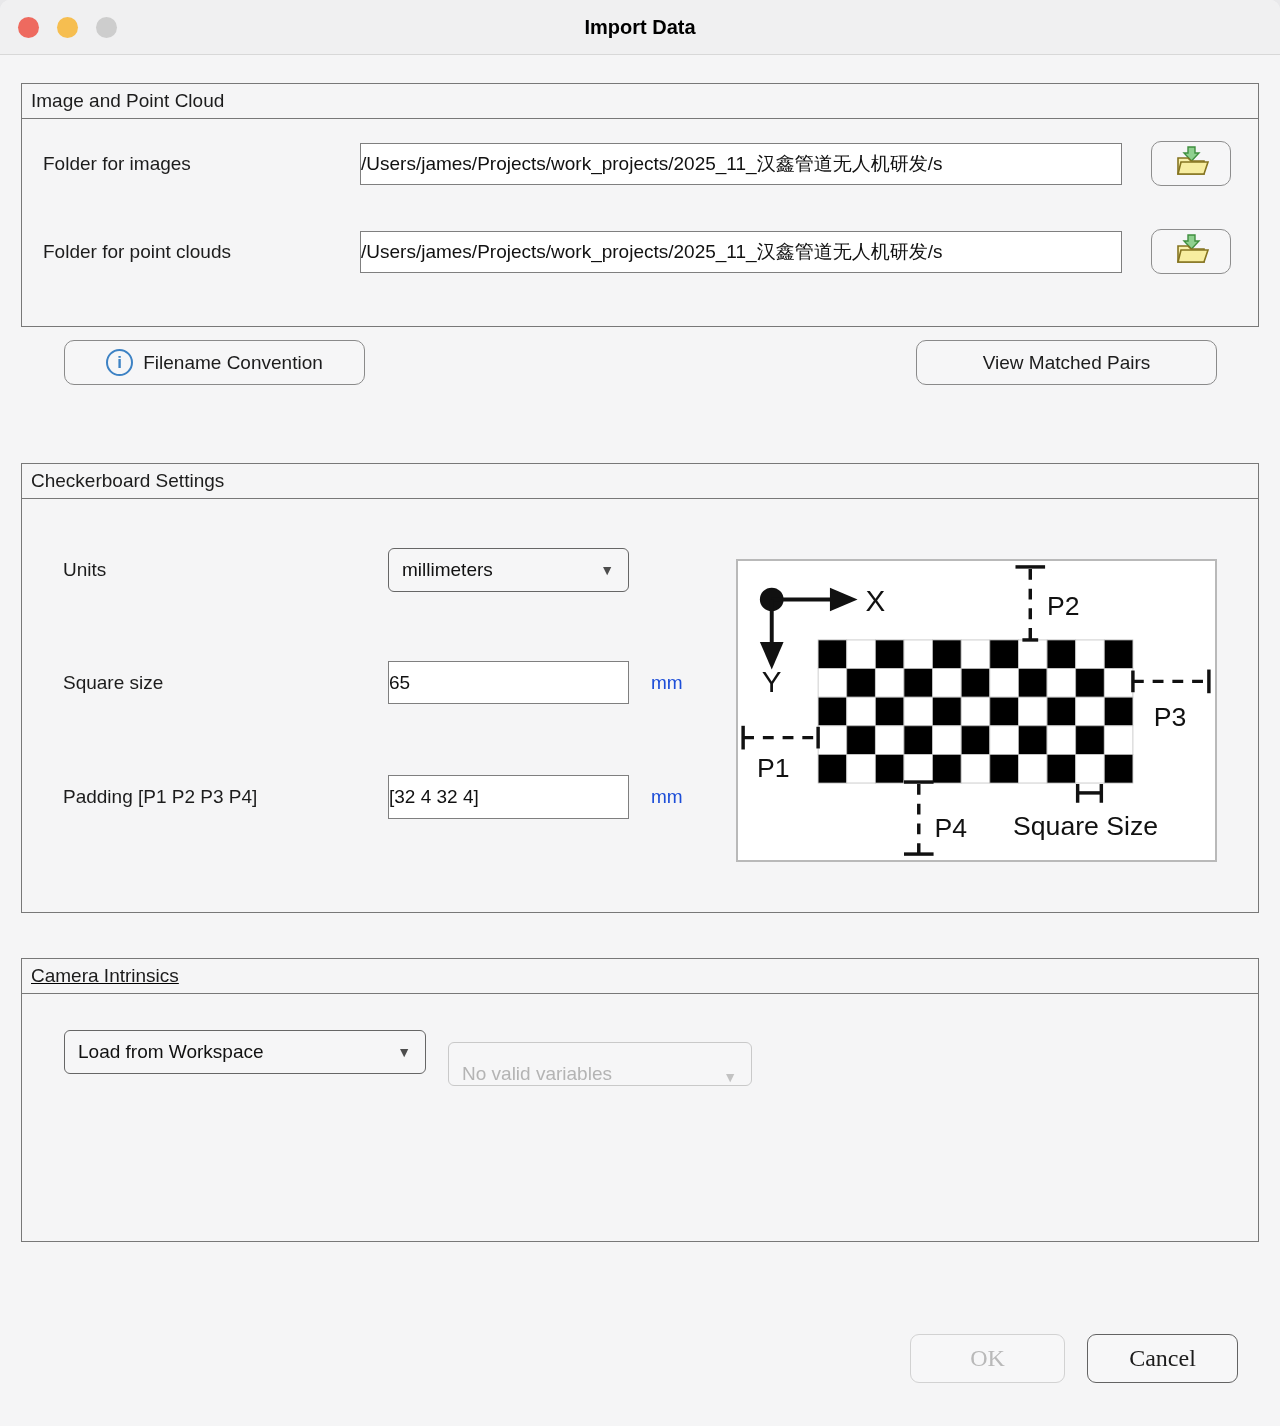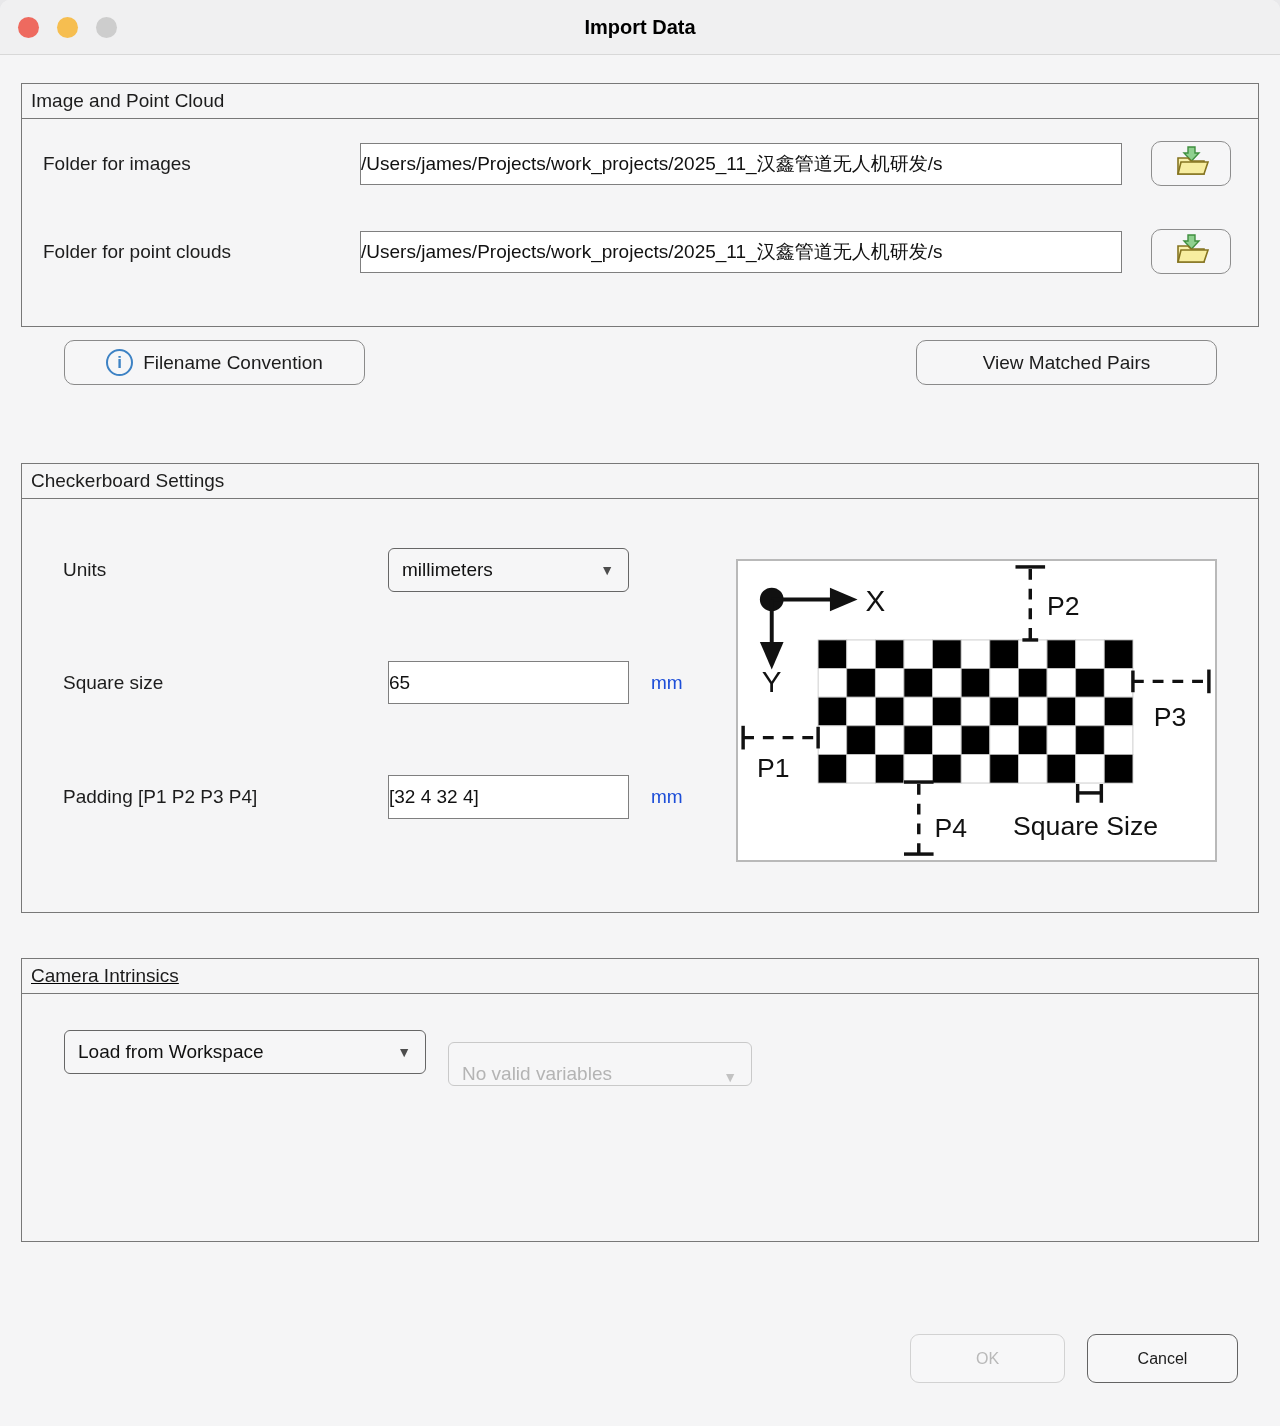--- a/index.html
+++ b/index.html
@@ -111,23 +111,24 @@
     background: #ffffff;
     border: 2px solid #b9b9b9;
   }
   .diagram svg { display: block; }
   
   .unit-label { position: absolute; font-size: 19px; color: #1d4ed8; }
   
   .footer-btn {
     position: absolute;
     height: 49px; border-radius: 9px;
-    font-size: 16px;
+    font-size: 24px;
     display: flex; align-items: center; justify-content: center;
     cursor: pointer;
+    font-family: Liberation Serif, serif;
   }
   .btn-ok {
     left: 910px; top: 1334px; width: 155px;
     border: 1.5px solid #d2d2d2; color: #b9b9b9; background: #f7f7f8;
     cursor: default;
   }
   .btn-cancel {
     left: 1087px; top: 1334px; width: 151px;
     border: 1.5px solid #636363; color: #1c1c1c; background: #f7f7f8;
   }

